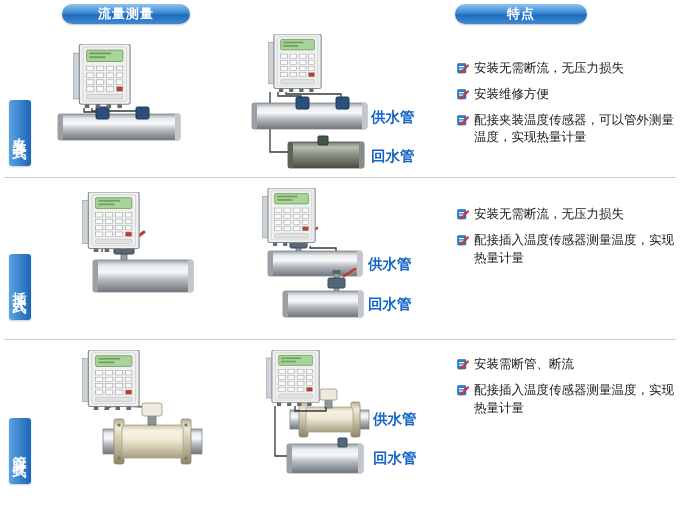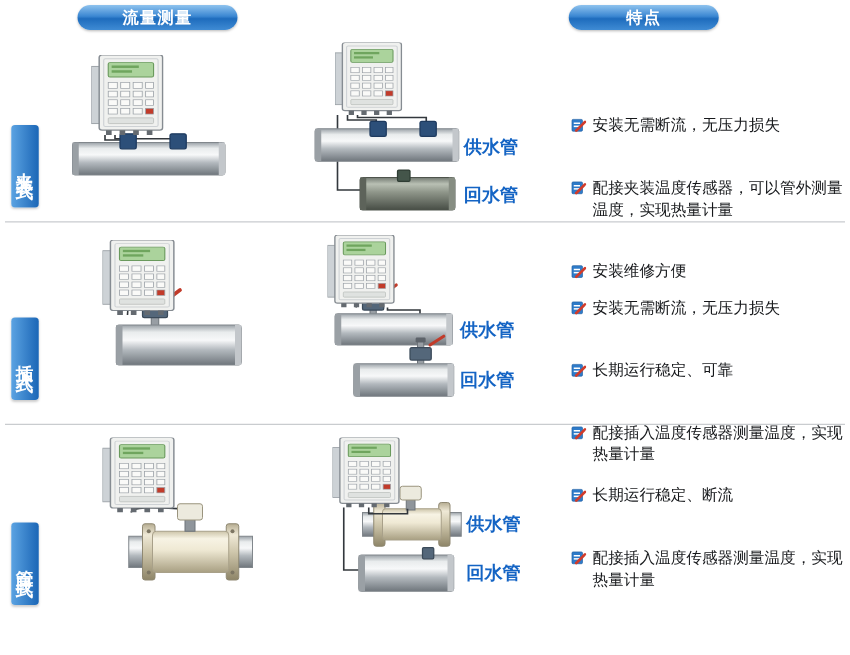--- a/index.html
+++ b/index.html
@@ -9,41 +9,41 @@
 
   .hdr {
     position:absolute; top:4px; height:20px; line-height:20px;
     text-align:center; color:#fff; font-size:13px; font-weight:bold; letter-spacing:1px;
     border-radius:10px;
     background:linear-gradient(180deg,#8fc3ee 0%,#3b87d2 45%,#1e6cbd 55%,#3f8bd4 100%);
     box-shadow:0 1px 2px rgba(0,0,0,.25);
   }
   .h1 { left:62px;  width:128px;text-align:center; }
   .h2 { left:252px; width:156px; }
-  .h3 { left:455px; width:120px; }
+  .h3 { left:455px; width:132px; }
 
   .tab {
     position:absolute; left:9px; width:22px;
     writing-mode:vertical-rl; text-orientation:upright; letter-spacing:4px;
     display:flex; align-items:center; justify-content:center;
     color:#fff; font-size:14px; font-weight:bold;
     background:linear-gradient(90deg,#5ba3e2,#1b66b6);
     border-radius:3px; box-shadow:0 1px 2px rgba(0,0,0,.2);
   }
   .t1 { top:100px; height:66px; }
   .t2 { top:254px; height:66px; }
   .t3 { top:418px; height:66px; }
 
   .divider { position:absolute; left:4px; width:672px; height:1px; background:#c9cccf; }
   .d1 { top:177px; } .d2 { top:339px; }
 
   .diag { position:absolute; }
 
   .features { position:absolute; left:457px; width:219px; list-style:none; }
-  .features li { display:flex; gap:5px; margin-bottom:8px; font-size:12.5px; color:#16181b; line-height:1.42;margin-top:32px; }
+  .features li { display:flex; gap:5px; margin-bottom:8px; font-size:12.5px; color:#16181b; line-height:1.42; }
   .features .bicon { flex:none; margin-top:2px; }
   .f1 { top:60px; } .f2 { top:206px; } .f3 { top:356px; }
 
   .pipelabel { font-family:"Liberation Sans",sans-serif; font-size:14.5px; font-weight:bold; fill:#1464c4; }
   .wire { fill:none; stroke:#33383d; stroke-width:1.3; }
 </style>
 </head>
 <body>
 
 <div class="stage">
@@ -253,72 +253,63 @@
         </svg>
       <span>安装无需断流，无压力损失</span>
     </li>
     <li>
       <svg class="bicon" width="12" height="12" viewBox="0 0 12 12">
           <rect x="0.5" y="1.5" width="8.5" height="9.5" rx="1" fill="#2e7bc9" stroke="#1d5c9e" stroke-width="0.5"></rect>
           <rect x="2" y="4" width="5" height="1.2" fill="#fff"></rect>
           <rect x="2" y="6.5" width="5" height="1.2" fill="#fff"></rect>
           <line x1="4" y1="10.5" x2="11" y2="3.5" stroke="#d13b2a" stroke-width="2.2" stroke-linecap="round"></line>
         </svg>
+      <span>安装维修方便</span>
+    </li>
+    <li>
+      <svg class="bicon" width="12" height="12" viewBox="0 0 12 12">
+          <rect x="0.5" y="1.5" width="8.5" height="9.5" rx="1" fill="#2e7bc9" stroke="#1d5c9e" stroke-width="0.5"></rect>
+          <rect x="2" y="4" width="5" height="1.2" fill="#fff"></rect>
+          <rect x="2" y="6.5" width="5" height="1.2" fill="#fff"></rect>
+          <line x1="4" y1="10.5" x2="11" y2="3.5" stroke="#d13b2a" stroke-width="2.2" stroke-linecap="round"></line>
+        </svg>
       <span>配接夹装温度传感器，可以管外测量温度，实现热量计量</span>
     </li>
-    <li>
-      <svg class="bicon" width="12" height="12" viewBox="0 0 12 12">
-          <rect x="0.5" y="1.5" width="8.5" height="9.5" rx="1" fill="#2e7bc9" stroke="#1d5c9e" stroke-width="0.5"></rect>
-          <rect x="2" y="4" width="5" height="1.2" fill="#fff"></rect>
-          <rect x="2" y="6.5" width="5" height="1.2" fill="#fff"></rect>
-          <line x1="4" y1="10.5" x2="11" y2="3.5" stroke="#d13b2a" stroke-width="2.2" stroke-linecap="round"></line>
-        </svg>
-      <span>安装维修方便</span>
-    </li>
   </ul>
 
   <ul class="features f2">
     <li>
       <svg class="bicon" width="12" height="12" viewBox="0 0 12 12">
           <rect x="0.5" y="1.5" width="8.5" height="9.5" rx="1" fill="#2e7bc9" stroke="#1d5c9e" stroke-width="0.5"></rect>
           <rect x="2" y="4" width="5" height="1.2" fill="#fff"></rect>
           <rect x="2" y="6.5" width="5" height="1.2" fill="#fff"></rect>
           <line x1="4" y1="10.5" x2="11" y2="3.5" stroke="#d13b2a" stroke-width="2.2" stroke-linecap="round"></line>
         </svg>
       <span>安装无需断流，无压力损失</span>
     </li>
     <li>
       <svg class="bicon" width="12" height="12" viewBox="0 0 12 12">
           <rect x="0.5" y="1.5" width="8.5" height="9.5" rx="1" fill="#2e7bc9" stroke="#1d5c9e" stroke-width="0.5"></rect>
           <rect x="2" y="4" width="5" height="1.2" fill="#fff"></rect>
           <rect x="2" y="6.5" width="5" height="1.2" fill="#fff"></rect>
           <line x1="4" y1="10.5" x2="11" y2="3.5" stroke="#d13b2a" stroke-width="2.2" stroke-linecap="round"></line>
         </svg>
-      <span>长期运行稳定、可靠</span>
-    </li>
-    <li>
-      <svg class="bicon" width="12" height="12" viewBox="0 0 12 12">
-          <rect x="0.5" y="1.5" width="8.5" height="9.5" rx="1" fill="#2e7bc9" stroke="#1d5c9e" stroke-width="0.5"></rect>
-          <rect x="2" y="4" width="5" height="1.2" fill="#fff"></rect>
-          <rect x="2" y="6.5" width="5" height="1.2" fill="#fff"></rect>
-          <line x1="4" y1="10.5" x2="11" y2="3.5" stroke="#d13b2a" stroke-width="2.2" stroke-linecap="round"></line>
-        </svg>
       <span>配接插入温度传感器测量温度，实现热量计量</span>
     </li>
   </ul>
 
   <ul class="features f3">
     <li>
       <svg class="bicon" width="12" height="12" viewBox="0 0 12 12">
           <rect x="0.5" y="1.5" width="8.5" height="9.5" rx="1" fill="#2e7bc9" stroke="#1d5c9e" stroke-width="0.5"></rect>
           <rect x="2" y="4" width="5" height="1.2" fill="#fff"></rect>
           <rect x="2" y="6.5" width="5" height="1.2" fill="#fff"></rect>
           <line x1="4" y1="10.5" x2="11" y2="3.5" stroke="#d13b2a" stroke-width="2.2" stroke-linecap="round"></line>
         </svg>
-      <span>长期运行稳定、断流</span>
+      <span>安装需断管、断流</span>
     </li>
     <li>
       <svg class="bicon" width="12" height="12" viewBox="0 0 12 12">
           <rect x="0.5" y="1.5" width="8.5" height="9.5" rx="1" fill="#2e7bc9" stroke="#1d5c9e" stroke-width="0.5"></rect>
           <rect x="2" y="4" width="5" height="1.2" fill="#fff"></rect>
           <rect x="2" y="6.5" width="5" height="1.2" fill="#fff"></rect>
           <line x1="4" y1="10.5" x2="11" y2="3.5" stroke="#d13b2a" stroke-width="2.2" stroke-linecap="round"></line>
         </svg>
       <span>配接插入温度传感器测量温度，实现热量计量</span>
     </li>

